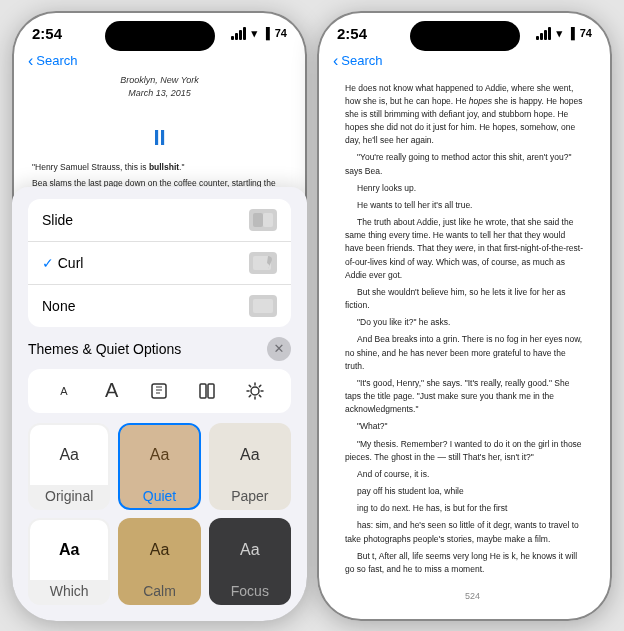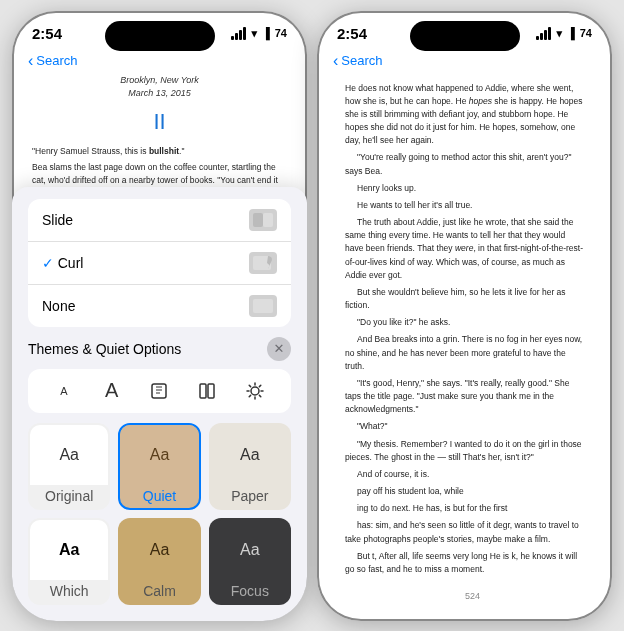--- a/index.html
+++ b/index.html
@@ -93,28 +93,28 @@
       line-height: 1.55;
       color: #1a1a1a;
       flex: 1;
       overflow: hidden;
     }
 
     .book-header {
       text-align: center;
       font-style: italic;
       font-size: 9px;
-      margin-bottom: 4px;
+      margin-bottom: 20px;
       color: #333;
     }
 
     .chapter-num {
       text-align: center;
       font-size: 22px;
-      font-weight: 400;
+      font-weight: 700;
       color: #1a73d4;
       margin-bottom: 6px;
     }
 
     .book-text {
       font-size: 8.5px;
       line-height: 1.5;
       color: #222;
     }
 

